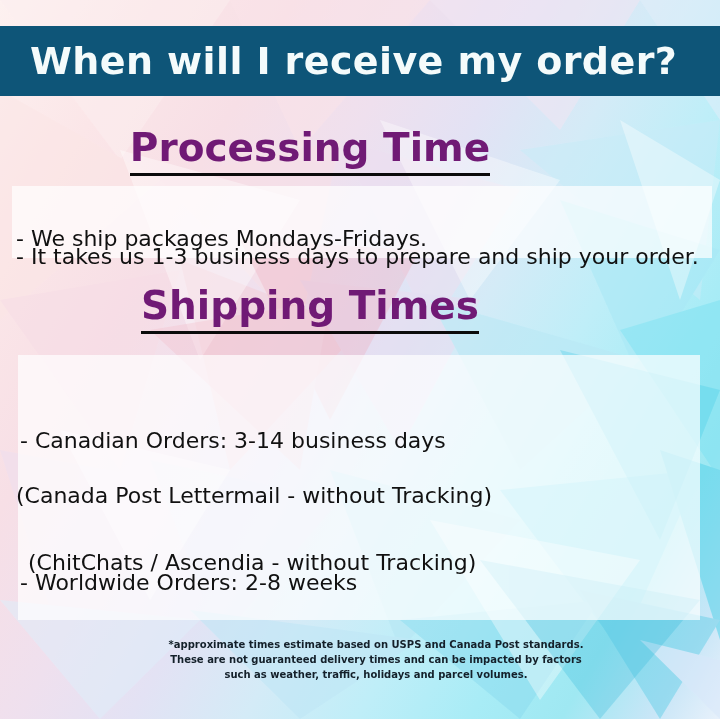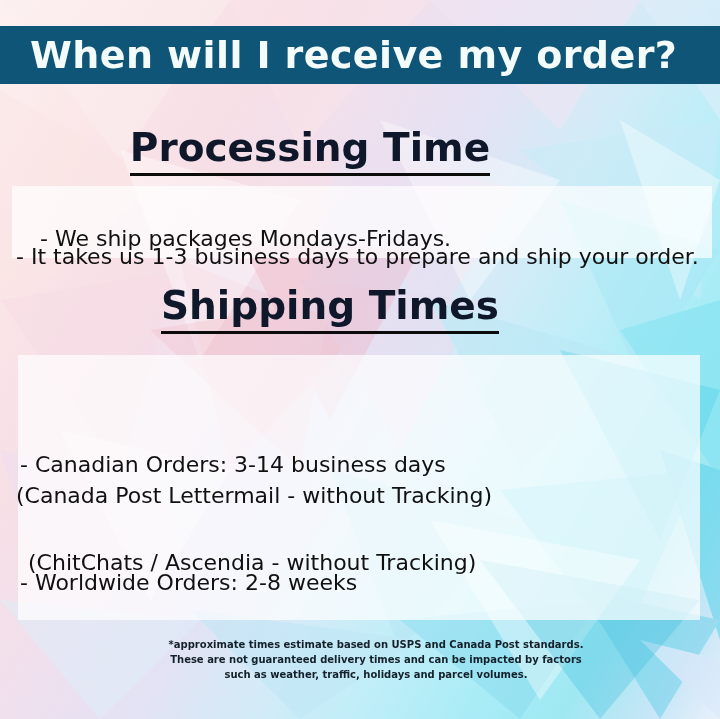--- a/index.html
+++ b/index.html
@@ -39,21 +39,21 @@
         #e8f1fb 100%);
   }
   .bg-poly { opacity: 1; }
 
   
   .banner {
     position: absolute;
     left: 0;
     top: 26px;
     width: 720px;
-    height: 58px;
+    height: 70px;
     background: #0e5578;
     display: flex;
     align-items: center;
     padding-left: 30px;
     box-sizing: border-box;
   }
   .banner-title {
     color: #f4fbfb;
     font-size: 38px;
     font-weight: 700;
@@ -78,47 +78,47 @@
     top: 355px;
     width: 682px;
     height: 265px;
   }
 
   
   .section-heading {
     position: absolute;
     width: 620px;
     text-align: center;
-    color: #0f172a;
+    color: #701a75;
     font-size: 39px;
     font-weight: 600;
     line-height: 1;
   }
   .section-heading .ul {
     border-bottom: 3px solid #0b0b0b;
     padding-bottom: 3px;
   }
   .heading-processing { top: 128px; }
-  .heading-shipping  { top: 286px; padding-left: 20px; }
+  .heading-shipping  { top: 286px; }
 
   
   .body-line {
     position: absolute;
     color: #111111;
     font-size: 22px;
     line-height: 1.18;
     white-space: nowrap;
   }
 
   .p-line1 { left: 16px; top: 196px; margin-top: 48px; }
-  .p-line2 { left: 16px; top: 226px; margin-left: 24px; }
+  .p-line2 { left: 16px; top: 226px; }
 
   .s-usa-1  { left: 20px;  top: 356px; }
   .s-usa-2  { left: 28px;  top: 387px; }
-  .s-can-1  { left: 20px;  top: 452px; }
+  .s-can-1  { left: 20px;  top: 428px; }
   .s-can-2  { left: 16px;  top: 483px; }
   .s-wor-1  { left: 20px;  top: 570px; }
   .s-wor-2  { left: 28px;  top: 550px; }
 
   
   .footnote {
     position: absolute;
     left: 16px;
     top: 637px;
     width: 720px;

